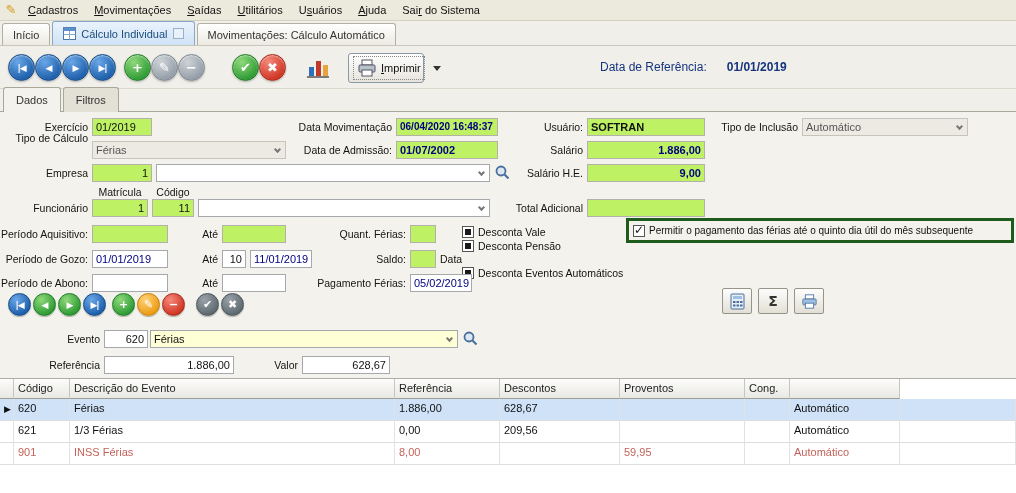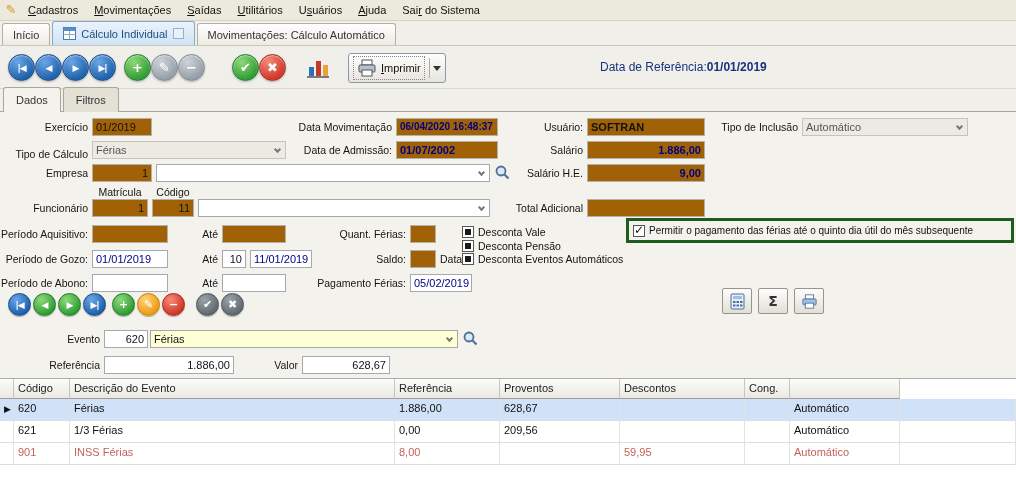--- a/index.html
+++ b/index.html
@@ -21,37 +21,37 @@
 .toolbar{height:43px;position:relative;background:#f0efe9;border-bottom:1px solid #dcd9cc}
 .cbtn{position:absolute;top:8px;width:27px;height:27px;border-radius:50%;display:flex;align-items:center;justify-content:center;color:#fff;font-family:"DejaVu Sans",sans-serif;font-size:13px;font-weight:bold;cursor:pointer;box-shadow:inset 0 1px 2px rgba(255,255,255,.55),0 1px 2px rgba(0,0,0,.25)}
 .blue{background:radial-gradient(circle at 35% 28%,#6aa7e8,#1c5ea9 75%);border:1px solid #164b87}
 .green{background:radial-gradient(circle at 35% 28%,#8fd97a,#2d9a33 75%);border:1px solid #1f7a26}
 .red{background:radial-gradient(circle at 35% 28%,#f58a7b,#cf3322 75%);border:1px solid #a5281a}
 .gray{background:radial-gradient(circle at 35% 28%,#ced3d8,#939ca6 75%);border:1px solid #7d8791}
 .orange{background:radial-gradient(circle at 35% 28%,#ffd27a,#ec9a12 75%);border:1px solid #c57d0a}
 .dkgray{background:radial-gradient(circle at 35% 28%,#9aa3a9,#5d686f 75%);border:1px solid #49535a}
 .gs{font-size:9px;letter-spacing:-1px}
 .chart-btn{position:absolute;top:10px;background:none;border:none;cursor:pointer}
-.imprimir{position:absolute;top:7px;width:98px;height:30px;background:linear-gradient(#fefefe,#e6e4db);border:1px solid #8a98a8;border-radius:3px;display:flex;align-items:center;padding:0 4px;gap:4px;cursor:pointer}
+.imprimir{position:absolute;top:7px;width:76px;height:30px;background:linear-gradient(#fefefe,#e6e4db);border:1px solid #8a98a8;border-radius:3px;display:flex;align-items:center;padding:0 4px;gap:4px;cursor:pointer}
 .imp-inner{display:flex;align-items:center;gap:4px;border:1px dotted #888;padding:2px 3px;flex:1}
 .imp-sep{width:1px;height:20px;background:#aaa}
 .arrdown{width:0;height:0;border-left:4px solid transparent;border-right:4px solid transparent;border-top:5px solid #333}
-.ref{position:absolute;left:600px;top:0;height:100%;display:flex;align-items:center;gap:0;color:#16337e;font-size:12px}
+.ref{position:absolute;left:600px;top:0;height:100%;display:flex;align-items:center;gap:20px;color:#16337e;font-size:12px}
 .ref b{font-weight:bold}
 
 
 .subtabs{height:22px;background:#f0efe9;display:flex;align-items:flex-end;padding:0 3px;gap:2px}
 .stab{height:20px;padding:12px 12px;display:flex;align-items:center;background:#e3e1d6;border:1px solid #a9a79a;border-bottom:none;border-radius:3px 3px 0 0;margin-bottom:-1px;color:#333;position:relative;z-index:1}
 .stab.active{background:#f3f2ec;height:22px;z-index:3}
 .content{height:382px;background:#f3f2ec;border-top:1px solid #a9a79a;position:relative}
 
 .lbl{position:absolute;height:18px;line-height:18px;white-space:nowrap;font-size:10.5px;color:#141414}
 .lblc{text-align:center}
 .fld{position:absolute;height:18px;line-height:16px;border:1px solid #a5a8ad;background:#fff;padding:0 3px;white-space:nowrap;overflow:hidden;font-size:11px}
-.ro{background:#a16207;border-color:#b3b1a9}
+.ro{background:#bef264;border-color:#b3b1a9}
 .navy{color:#000080}
 .num{text-align:right}
 .bold{font-weight:bold}
 .fs10{font-size:10px}
 .combo{position:absolute;height:18px;line-height:16px;border:1px solid #a5a8ad;background:#fff;padding:0 16px 0 3px;overflow:hidden;white-space:nowrap;font-size:11px}
 .combo .arr{position:absolute;right:5px;top:5px;width:5px;height:5px;border-right:2px solid #777;border-bottom:2px solid #777;transform:rotate(45deg)}
 .combo.dis{background:#eceae3;border-color:#c6c4bb;color:#555}
 .combo.yellow{background:#ffffd6}
 .mag{position:absolute;cursor:pointer;background:none;border:none}
 .chk{position:absolute;display:flex;align-items:center;gap:4px;cursor:pointer;white-space:nowrap;font-size:10.5px}
@@ -167,21 +167,21 @@
 
     <span class="lbl" style="right:928px;top:6px">Exercício</span>
     <div class="fld ro" style="left:92px;top:6px;width:60px">01/2019</div>
     <span class="lbl" style="right:624px;top:6px">Data Movimentação</span>
     <div class="fld ro navy bold fs10" style="left:396px;top:6px;width:102px">06/04/2020 16:48:37</div>
     <span class="lbl" style="right:433px;top:6px">Usuário:</span>
     <div class="fld ro bold" style="left:587px;top:6px;width:118px">SOFTRAN</div>
     <span class="lbl" style="right:218px;top:6px">Tipo de Inclusão</span>
     <div class="combo dis" style="left:802px;top:6px;width:166px"><span>Automático</span><span class="arr"></span></div>
 
-    <span class="lbl" style="right:928px;top:33px">Tipo de Cálculo</span>
+    <span class="lbl" style="right:928px;top:17px">Tipo de Cálculo</span>
     <div class="combo dis" style="left:92px;top:29px;width:194px"><span>Férias</span><span class="arr"></span></div>
     <span class="lbl" style="right:624px;top:29px">Data de Admissão:</span>
     <div class="fld ro navy bold" style="left:396px;top:29px;width:102px">01/07/2002</div>
     <span class="lbl" style="right:433px;top:29px">Salário</span>
     <div class="fld ro navy bold num" style="left:587px;top:29px;width:118px">1.886,00</div>
 
     <span class="lbl" style="right:928px;top:52px">Empresa</span>
     <div class="fld ro num" style="left:92px;top:52px;width:60px">1</div>
     <div class="combo ro" style="left:156px;top:52px;width:334px"><span></span><span class="arr"></span></div>
     <button class="mag" style="left:494px;top:52px">
@@ -211,21 +211,21 @@
     <div class="fld ro num" style="left:410px;top:113px;width:26px"></div>
 
     <label class="chk" style="left:462px;top:114px">
       <span class="box filled"></span>
       <span>Desconta Vale</span>
     </label>
     <label class="chk" style="left:462px;top:128px">
       <span class="box filled"></span>
       <span>Desconta Pensão</span>
     </label>
-    <label class="chk" style="left:462px;top:141px">
+    <label class="chk" style="left:462px;top:155px">
       <span class="box filled"></span>
       <span>Desconta Eventos Automáticos</span>
     </label>
 
     <div class="hlgreen">
       <span class="box checked"></span>
       <span>Permitir o pagamento das férias até o quinto dia útil do mês subsequente</span>
     </div>
 
     <span class="lbl" style="right:928px;top:138px">Período de Gozo:</span>
@@ -307,22 +307,22 @@
     <div class="fld num" style="left:104px;top:244px;width:130px">1.886,00</div>
     <span class="lbl" style="right:718px;top:244px">Valor</span>
     <div class="fld num" style="left:302px;top:244px;width:88px">628,67</div>
 
     <div class="grid">
       <div class="ghead">
         <div></div>
         <div>Código</div>
         <div>Descrição do Evento</div>
         <div>Referência</div>
+        <div>Descontos</div>
         <div>Proventos</div>
-        <div>Descontos</div>
         <div>Cong.</div>
         <div></div>
       </div>
       <div class="grow sel">
         <div><span class="rowptr">▶</span></div>
         <div>620</div>
         <div>Férias</div>
         <div>1.886,00</div>
         <div>628,67</div>
         <div></div>

